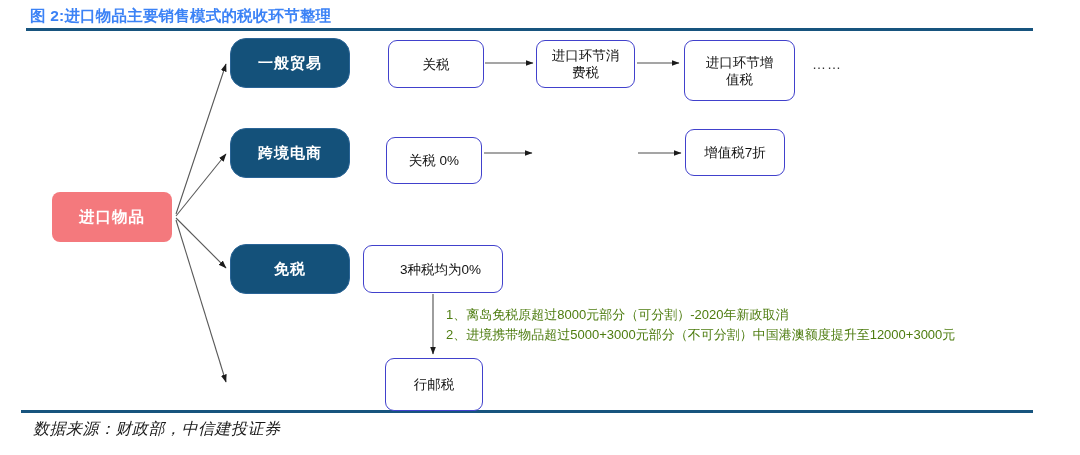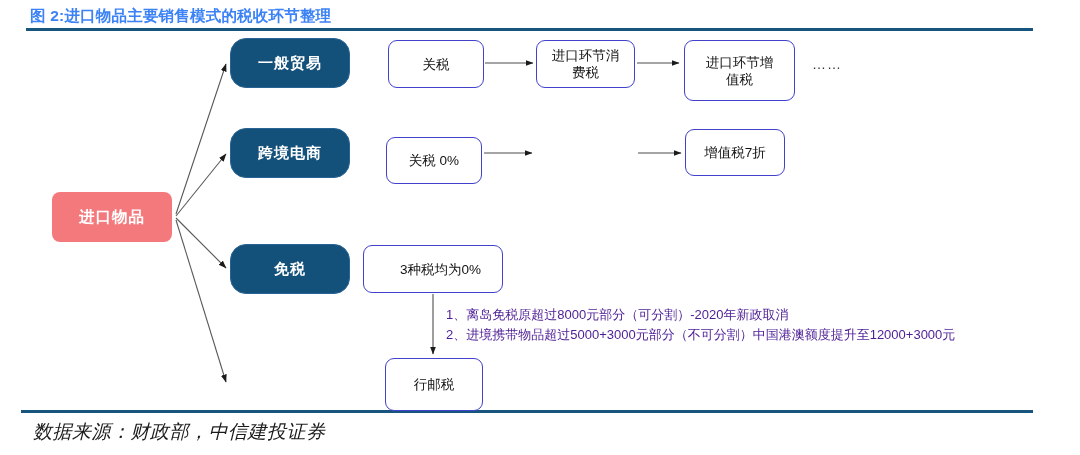--- a/index.html
+++ b/index.html
@@ -80,30 +80,30 @@
     color: #333333;
     letter-spacing: 1px;
   }
   .notes {
     position: absolute;
     z-index: 2;
     left: 446px;
     top: 305px;
     font-size: 13px;
     line-height: 19.5px;
-    color: #4c1d95;
+    color: #4d7c0f;
     white-space: nowrap;
   }
   .source-note {
     position: absolute;
     left: 33px;
     top: 419px;
     font-family: "Liberation Serif", "DejaVu Serif", serif;
     font-style: italic;
-    font-size: 19px;
+    font-size: 16px;
     color: #1a1a1a;
     letter-spacing: 0.5px;
     white-space: nowrap;
   }
 </style>
 </head>
 <body>
 
 <div class="canvas">
 

